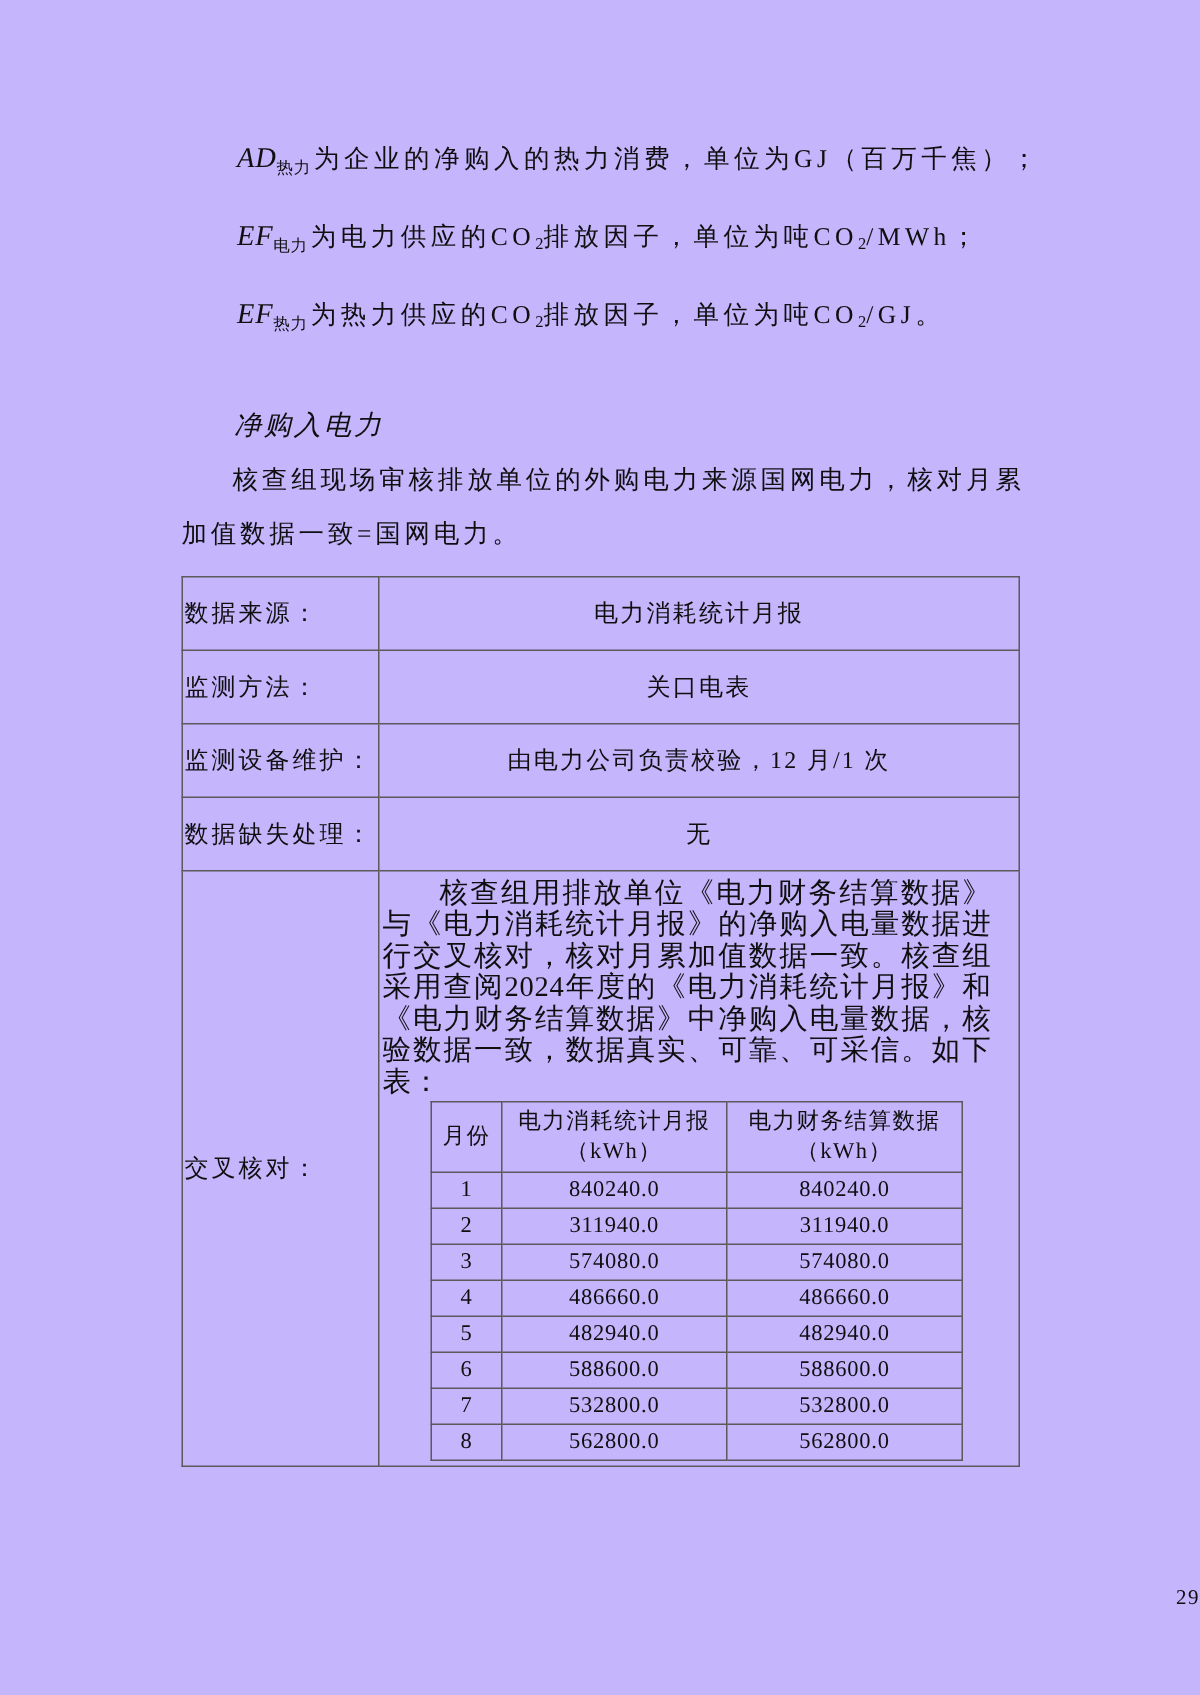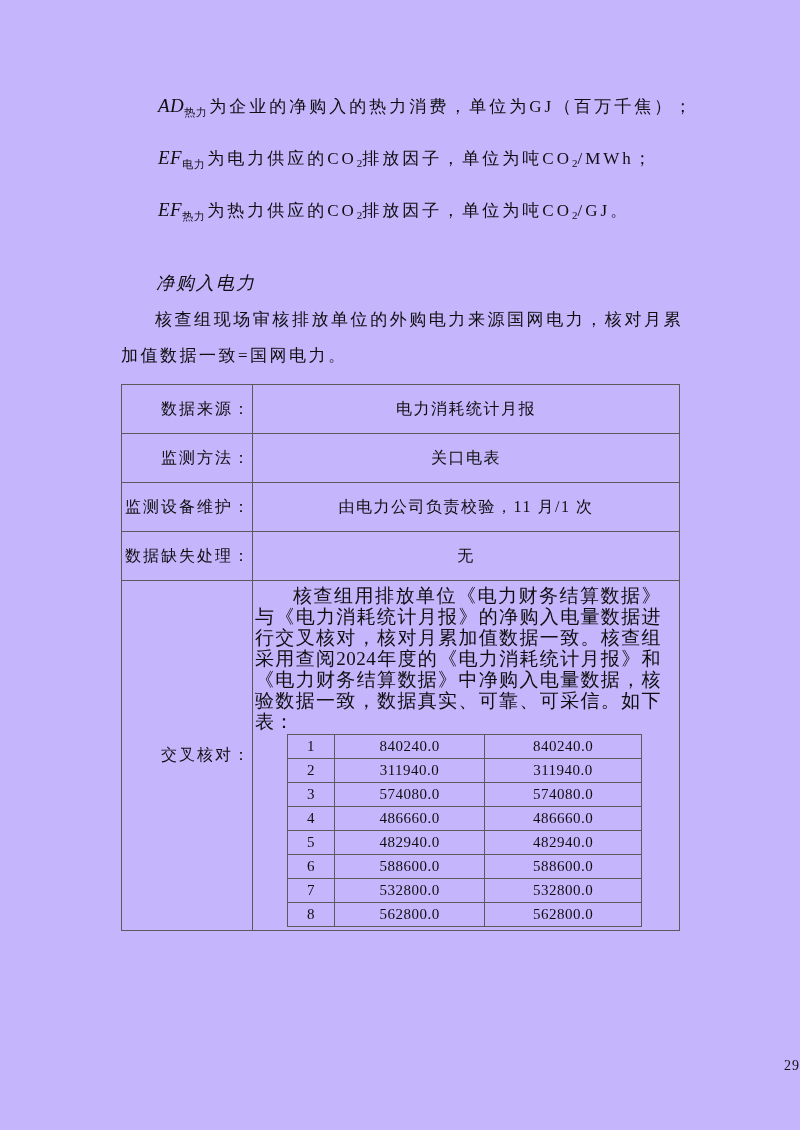--- a/index.html
+++ b/index.html
@@ -24,21 +24,21 @@
   
   .section-heading { margin:8px 0 0; padding-left:32px; font-size:20px; line-height:30px; font-weight:bold; letter-spacing:1px; }
   .lead-para { margin:34px 0 0; padding-left:35px; font-size:18px; line-height:20px; letter-spacing:2px;font-style:italic; }
   .body-para { margin:9px 0 0; font-size:17px; line-height:36px; letter-spacing:2.5px; text-indent:2em; text-align:justify; }
 
   
   .info-table { margin-top:10px; border-collapse:collapse; table-layout:fixed; width:559px; }
   .info-table td { border:1px solid #5a5a5a; }
   .col-label { width:131px; }
   .info-row td { height:46px; }
-  .label-cell { text-align:right; font-size:16px; letter-spacing:2px; vertical-align:middle;margin-top:11px; }
+  .label-cell { text-align:left; font-size:16px; letter-spacing:2px; vertical-align:middle;margin-top:11px; }
   .value-cell { text-align:center; font-size:16px; letter-spacing:1.5px; vertical-align:middle; }
   .cross-cell { padding:0; vertical-align:top; }
 
   .cross-desc {
     margin:4px 18px 0 2px;
     font-size:19px; line-height:21px; letter-spacing:0.5px;
     text-indent:2em; text-align:justify;
   }
 
   
@@ -77,37 +77,42 @@
         <tr class="info-row">
           <td class="label-cell">数据来源：</td>
           <td class="value-cell">电力消耗统计月报</td>
         </tr>
         <tr class="info-row">
           <td class="label-cell">监测方法：</td>
           <td class="value-cell">关口电表</td>
         </tr>
         <tr class="info-row">
           <td class="label-cell">监测设备维护：</td>
-          <td class="value-cell">由电力公司负责校验，11 月/1 次</td>
+          <td class="value-cell">由电力公司负责校验，12 月/1 次</td>
         </tr>
         <tr class="info-row">
           <td class="label-cell">数据缺失处理：</td>
           <td class="value-cell">无</td>
         </tr>
         <tr>
           <td class="label-cell">交叉核对：</td>
           <td class="cross-cell">
             <div class="cross-desc">核查组用排放单位《电力财务结算数据》与《电力消耗统计月报》的净购入电量数据进行交叉核对，核对月累加值数据一致。核查组采用查阅2024年度的《电力消耗统计月报》和《电力财务结算数据》中净购入电量数据，核验数据一致，数据真实、可靠、可采信。如下表：</div>
             <table class="month-table">
               <colgroup>
                   <col class="mt-col-month">
                   <col class="mt-col-a">
                   <col class="mt-col-b">
                 </colgroup>
               <tbody>
+                <tr>
+                  <th>月份</th>
+                  <th><span>电力消耗统计月报</span><br><span>（kWh）</span></th>
+                  <th><span>电力财务结算数据</span><br><span>（kWh）</span></th>
+                </tr>
                 <tr>
                   <td>1</td>
                   <td>840240.0</td>
                   <td>840240.0</td>
                 </tr>
                 <tr>
                   <td>2</td>
                   <td>311940.0</td>
                   <td>311940.0</td>
                 </tr>

